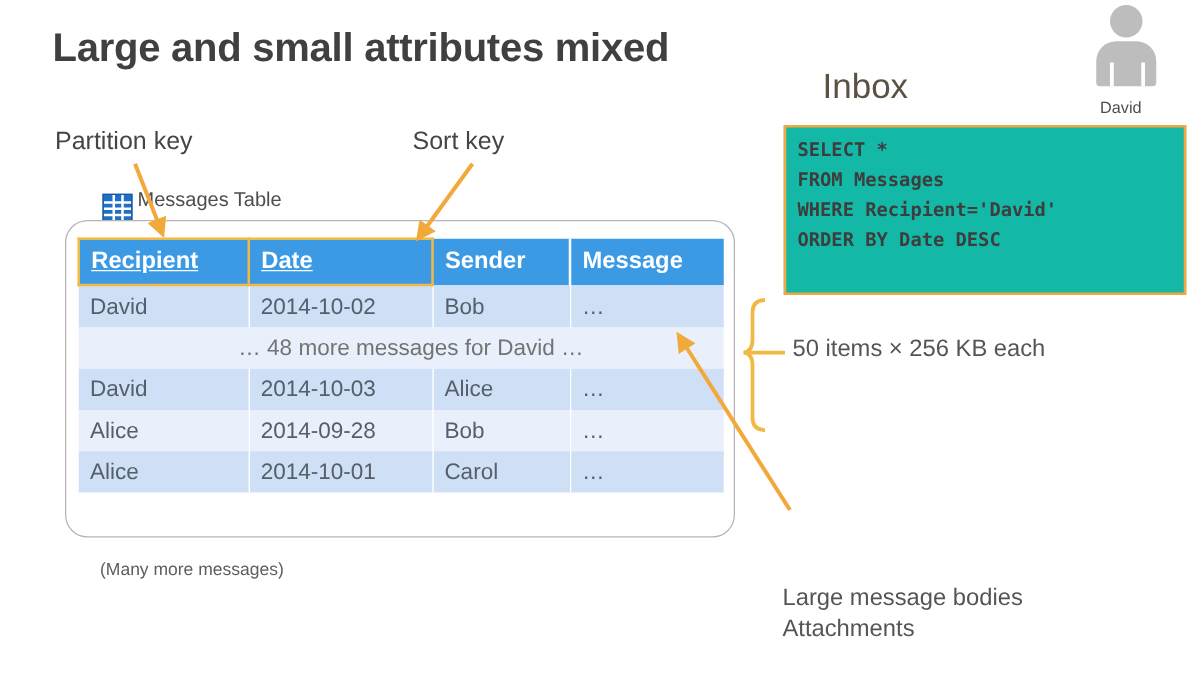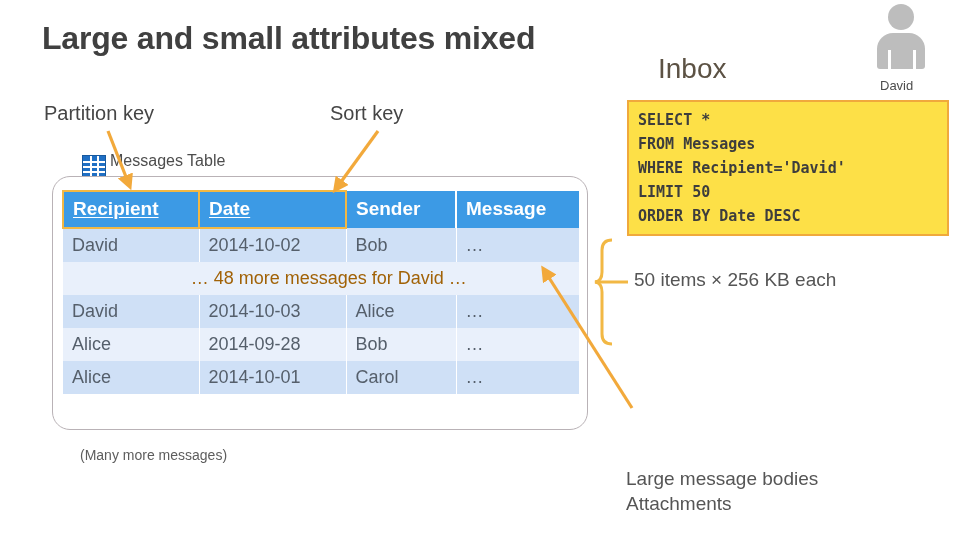--- a/index.html
+++ b/index.html
@@ -129,21 +129,21 @@
     box-sizing: border-box;
     white-space: nowrap;
   }
   .msg-table td.last { border-right: none; }
   .row-dark  td { background: #cfe0f6; }
   .row-light td { background: #e9f0fb; }
   .ellipsis-cell { color: #9fb3cc; letter-spacing: 1px; }
   .more-row td {
     background: #e9f0fb;
     text-align: center;
-    color: #a16207;
+    color: #737373;
     font-size: 18px;
     padding-left: 16px;
   }
 
   .many-more {
     position: absolute;
     left: 80px;
     top: 447px;
     font-size: 14px;
     color: #5d5d5d;
@@ -173,21 +173,21 @@
   }
 
   
   .sql-box {
     position: absolute;
     left: 627px;
     top: 100px;
     width: 322px;
     height: 136px;
     border: 2px solid #f0a93c;
-    background: #fde047;
+    background: #14b8a6;
     box-sizing: border-box;
     padding: 6px 0 0 9px;
   }
   .sql-line {
     font-family: "DejaVu Sans Mono", "Liberation Mono", monospace;
     font-size: 15px;
     font-weight: bold;
     color: #3d3d3d;
     line-height: 24px;
     white-space: pre;
@@ -333,21 +333,20 @@
 
   <div class="many-more">(Many more messages)</div>
 
   <div class="inbox-tab"></div>
   <div class="inbox-tab-label">Inbox</div>
 
   <div class="sql-box">
     <div class="sql-line">SELECT *</div>
     <div class="sql-line">FROM Messages</div>
     <div class="sql-line">WHERE Recipient='David'</div>
-    <div class="sql-line">LIMIT 50</div>
     <div class="sql-line">ORDER BY Date DESC</div>
   </div>
 
   <div class="avatar">
     <div class="head"></div>
     <div class="body"></div>
     <div class="gap-l"></div>
     <div class="gap-r"></div>
   </div>
   <div class="avatar-name">David</div>

